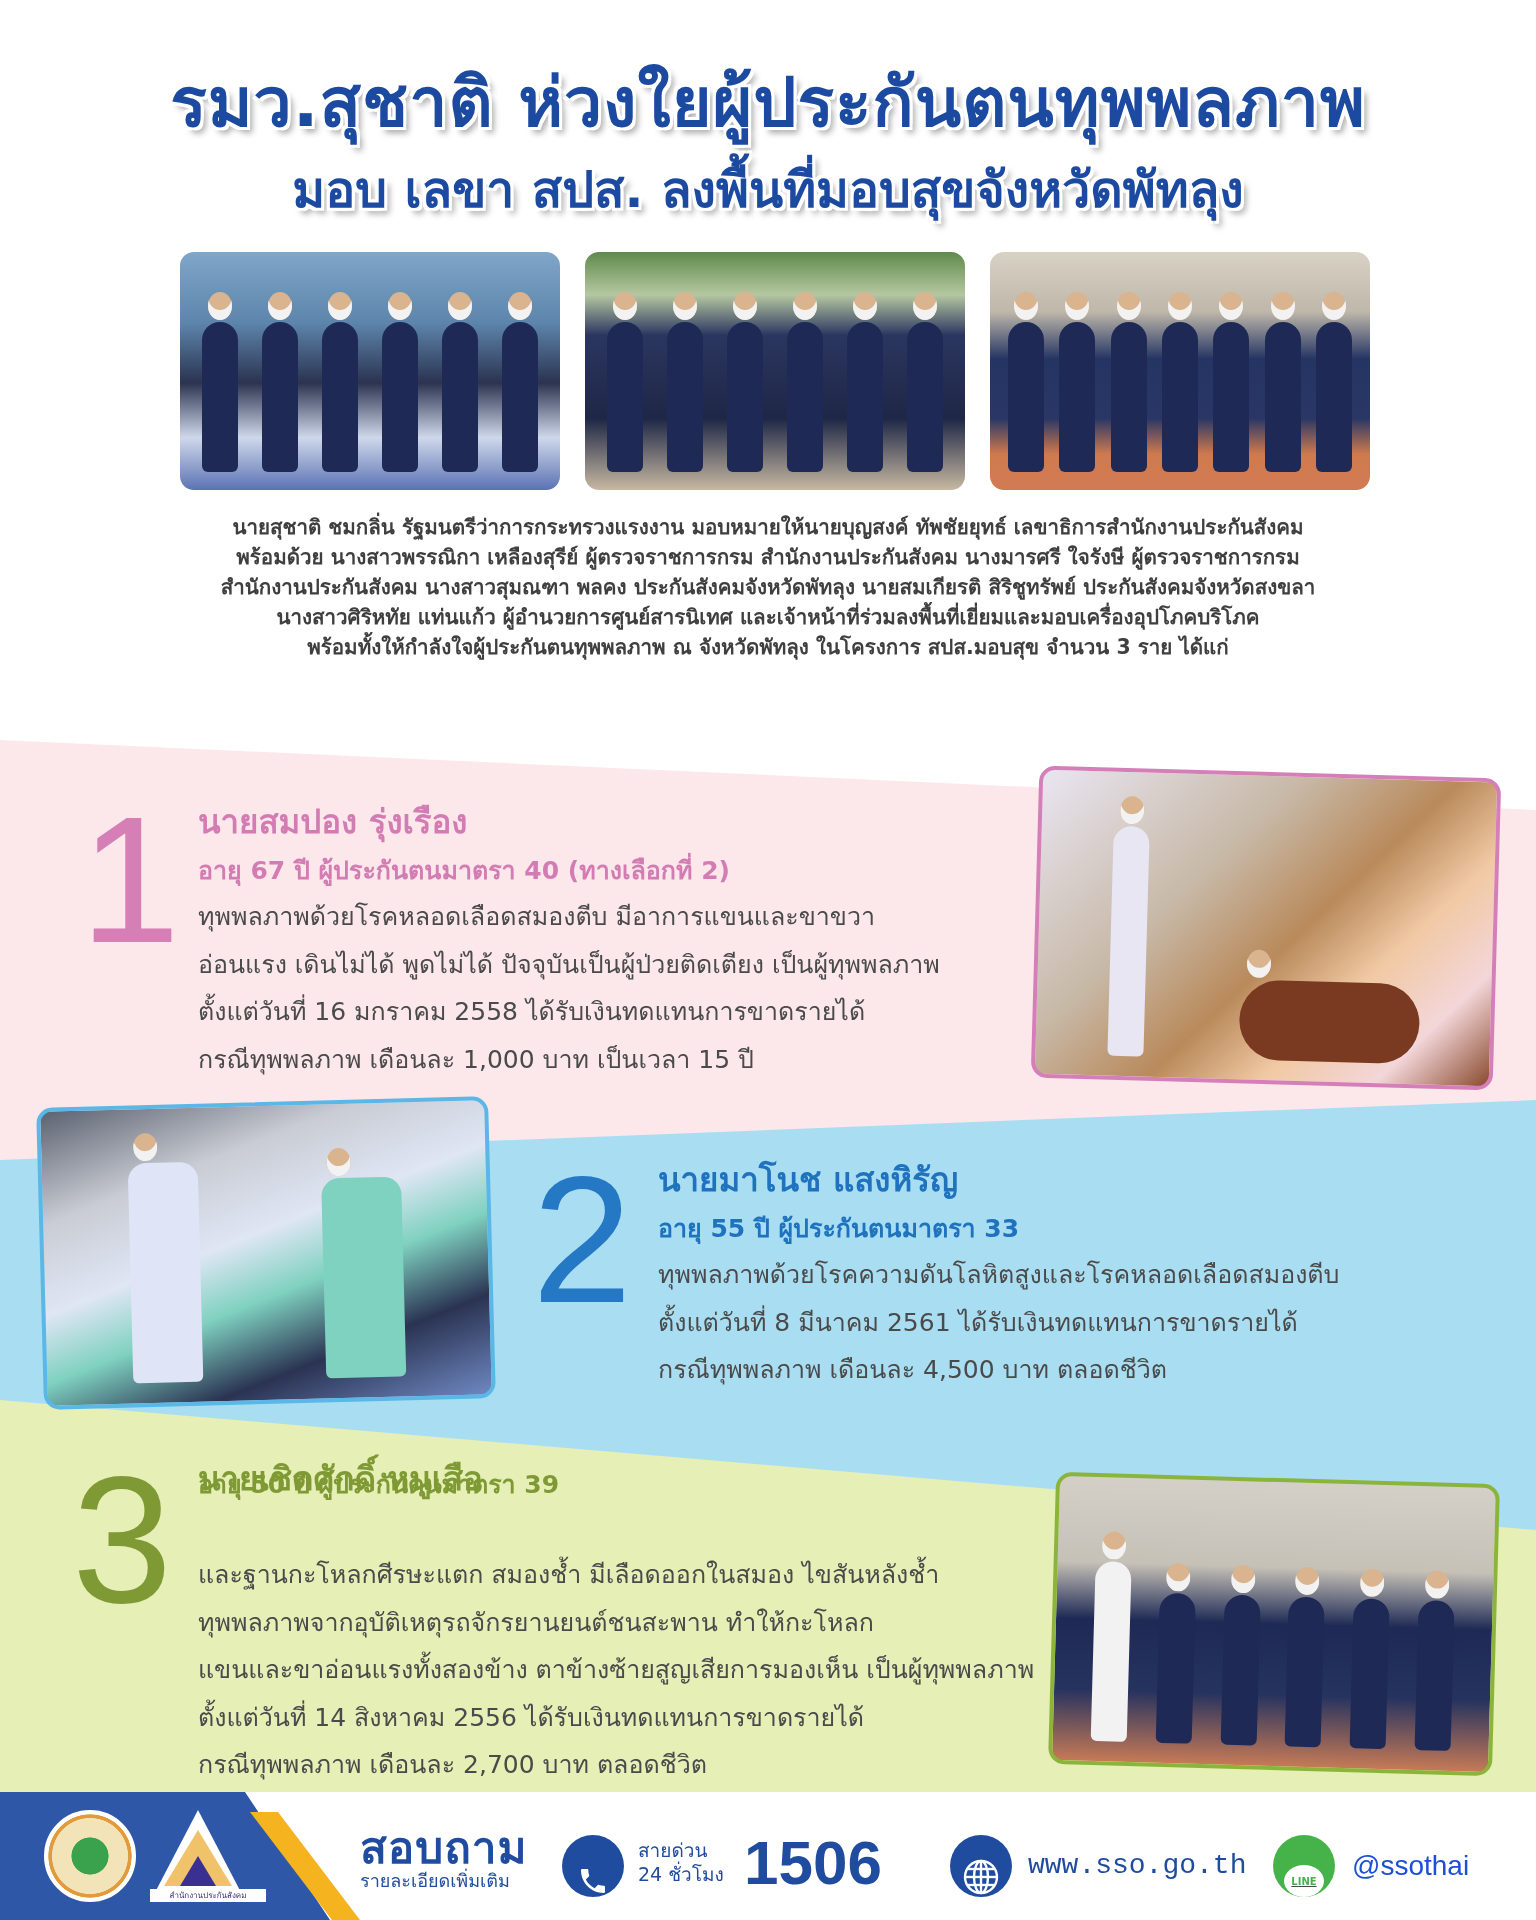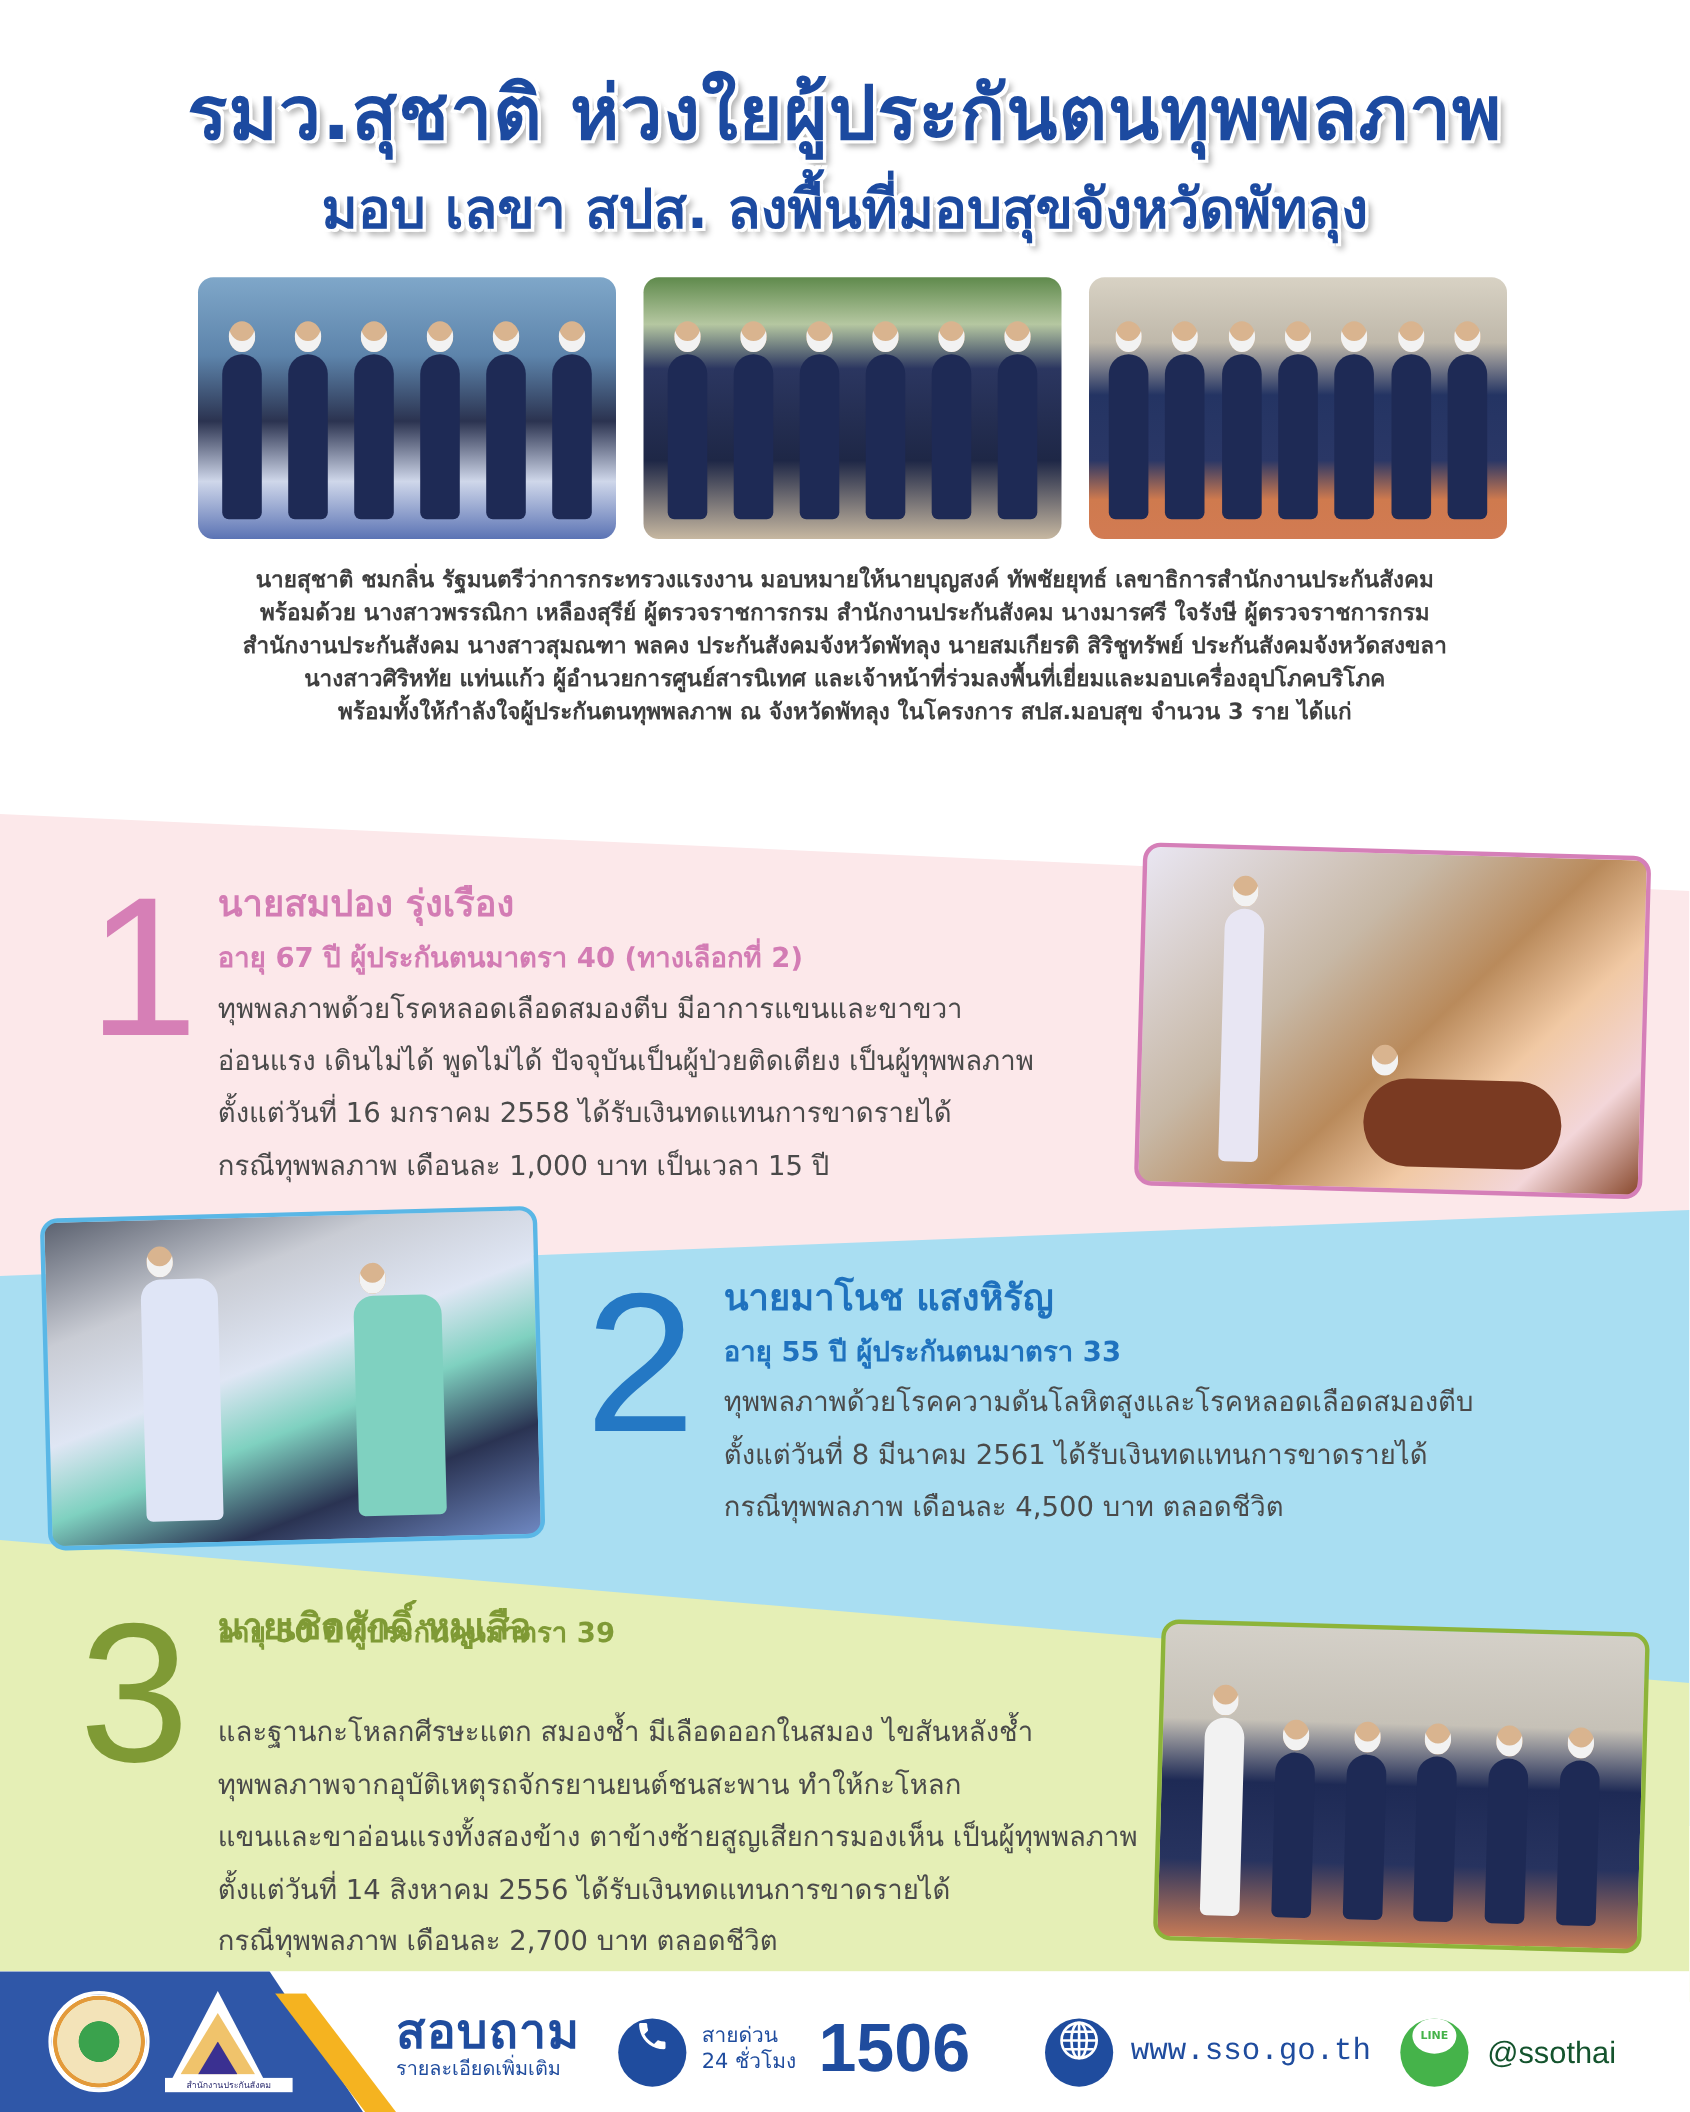--- a/index.html
+++ b/index.html
@@ -76,30 +76,30 @@
   .sso-logo { position: absolute; left: 150px; top: 1810px; width: 96px; height: 92px; }
   .sso-logo .tri { position: absolute; inset: 0; background: #ffffff; clip-path: polygon(50% 0, 100% 100%, 0 100%); }
   .sso-logo .tri2 { position: absolute; left: 14px; top: 20px; width: 68px; height: 56px; background: #f0c36b; clip-path: polygon(50% 0, 100% 100%, 0 100%); }
   .sso-logo .tri3 { position: absolute; left: 30px; top: 46px; width: 36px; height: 30px; background: #3a3091; clip-path: polygon(50% 0, 100% 100%, 0 100%); }
   .sso-logo .caption { position: absolute; left: 0; bottom: 0; width: 116px; text-align: center; font-size: 8px; color: #2a2a6e; background: #ffffff; }
 
   .ask { position: absolute; left: 360px; top: 1826px; color: #1f4c9e; }
   .ask-main { font-size: 44px; font-weight: bold; line-height: 44px; letter-spacing: 1px; }
   .ask-sub  { font-size: 18px; line-height: 22px; }
 
-  .circle-icon { position: absolute; width: 62px; height: 62px; border-radius: 50%; display: flex; align-items: flex-start; justify-content: center; }
+  .circle-icon { position: absolute; width: 62px; height: 62px; border-radius: 50%; display: flex; align-items: flex-end; justify-content: center; text-decoration: underline; }
   .phone-icon { left: 562px; top: 1835px; background: #1f4c9e; }
   .globe-icon { left: 950px; top: 1835px; background: #1f4c9e; }
   .line-icon  { left: 1273px; top: 1835px; background: #45b34a; }
   .line-icon .bubble { width: 40px; height: 32px; border-radius: 50%; background: #ffffff; color: #45b34a; font-size: 10px; font-weight: bold; display: flex; align-items: center; justify-content: center; }
 
   .hotline-label { position: absolute; left: 638px; top: 1838px; color: #1f4c9e; font-size: 19px; line-height: 24px; }
   .hotline-num { position: absolute; left: 744px; top: 1828px; color: #1f4c9e; font-family: "Liberation Sans", sans-serif; font-weight: bold; font-size: 62px; line-height: 70px; }
   .website { position: absolute; left: 1028px; top: 1850px; color: #1f4c9e; font-family: Liberation Mono, monospace; font-size: 28px; }
-  .line-id { position: absolute; left: 1352px; top: 1850px; color: #14532d; font-family: "Liberation Sans", sans-serif; font-size: 28px; }
+  .line-id { position: absolute; left: 1352px; top: 1850px; color: #1d4ed8; font-family: "Liberation Sans", sans-serif; font-size: 28px; }
 </style>
 </head>
 <body>
 
 <div class="band band-pink"></div>
 <div class="band band-blue"></div>
 <div class="band band-green"></div>
 
 <h1 class="title title-1">รมว.สุชาติ ห่วงใยผู้ประกันตนทุพพลภาพ</h1>
 <h2 class="title title-2">มอบ เลขา สปส. ลงพื้นที่มอบสุขจังหวัดพัทลุง</h2>

